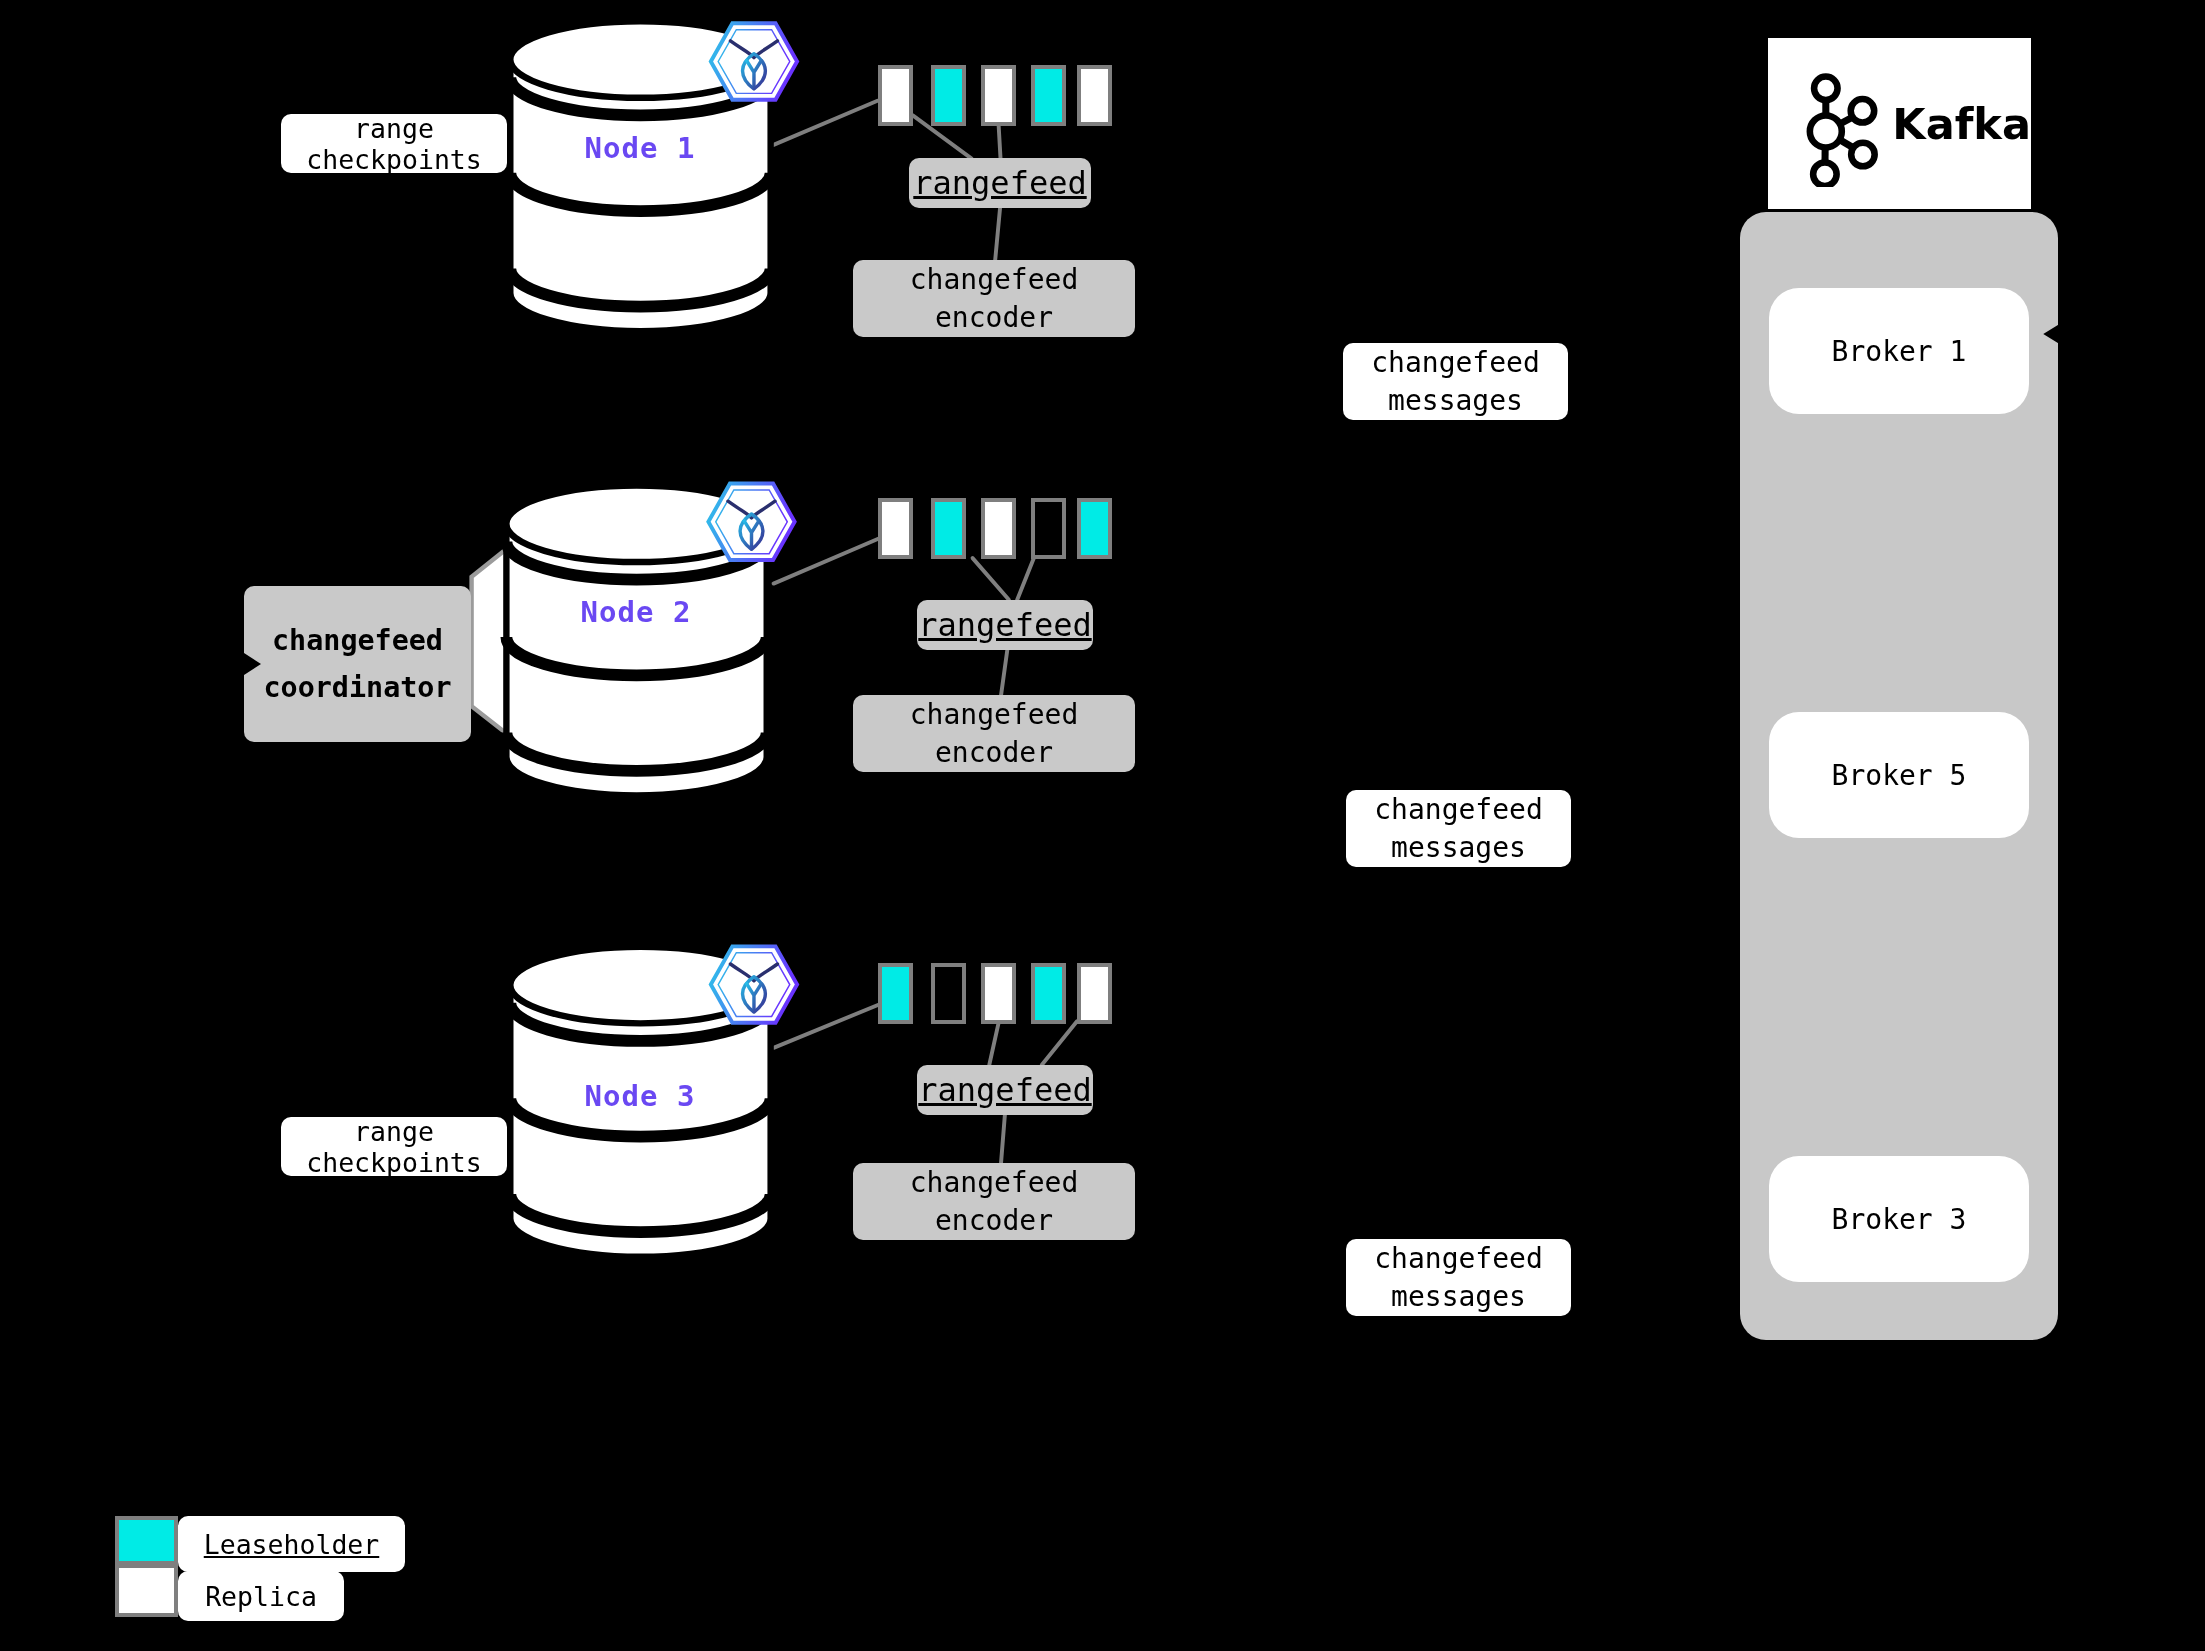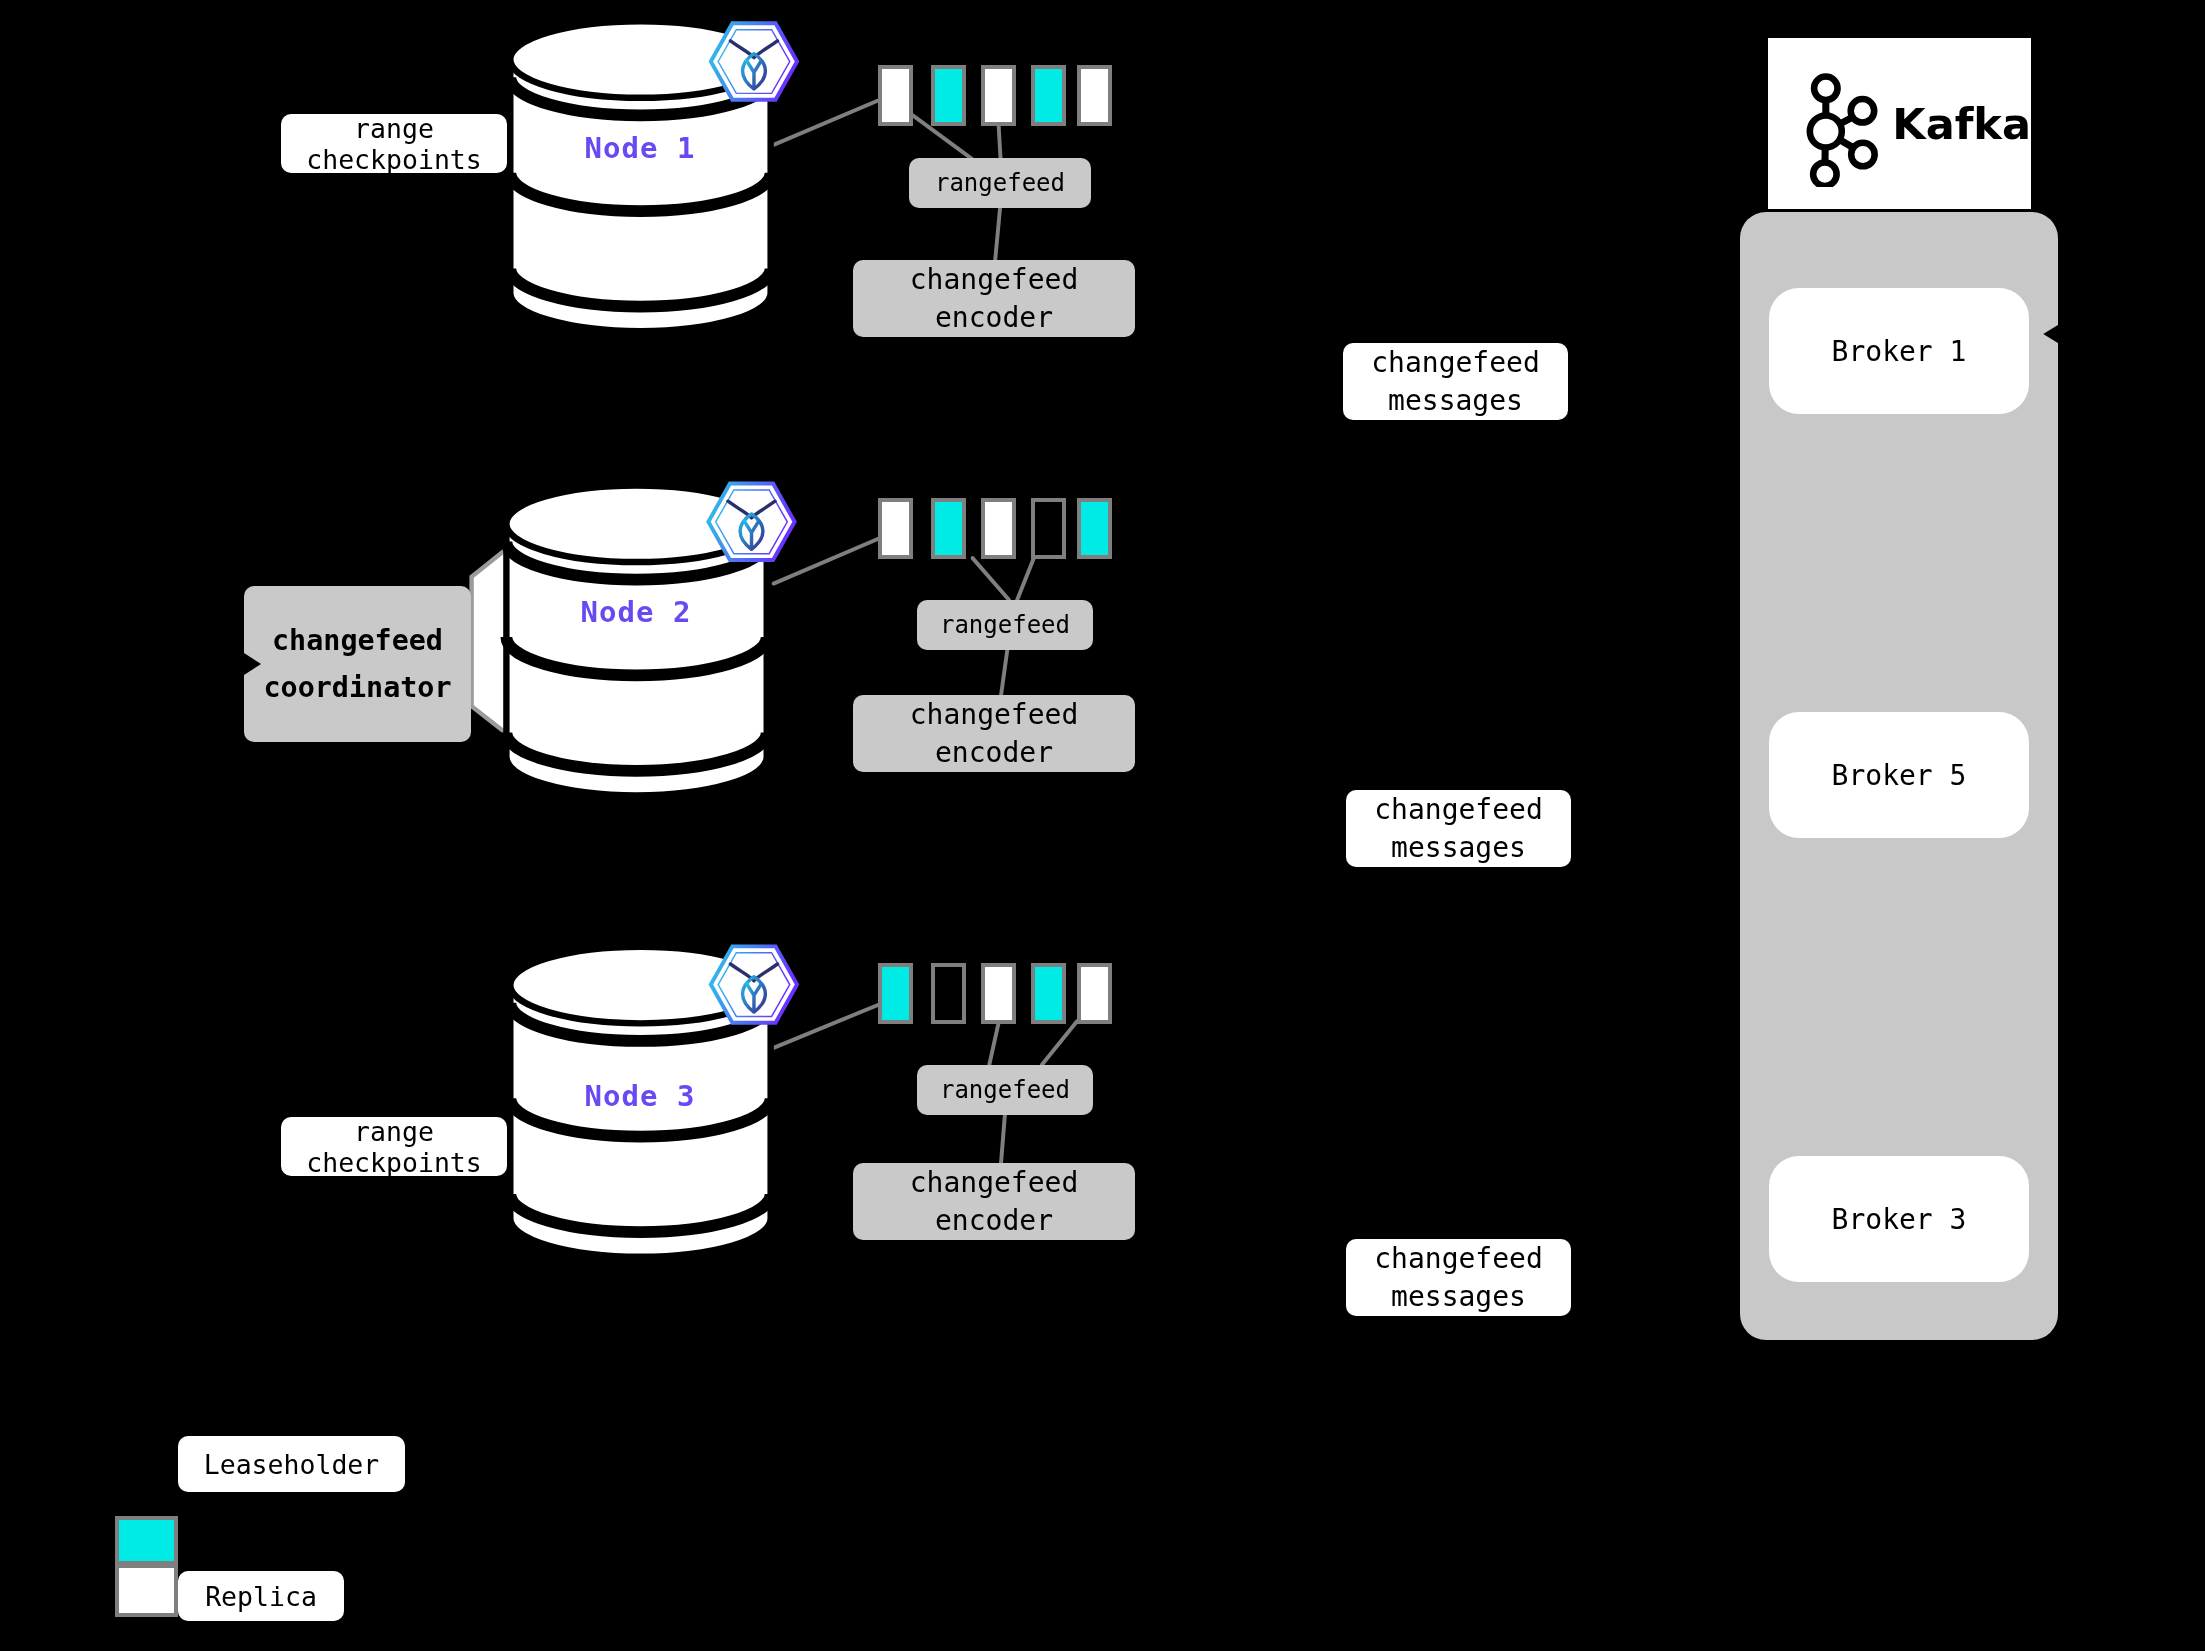--- a/index.html
+++ b/index.html
@@ -6,21 +6,21 @@
   #stage{position:relative;width:2205px;height:1652px;background:var(--background,#000);
          font-family:"DejaVu Sans Mono", monospace; overflow:hidden;}
   .abs{position:absolute;}
   .z1{z-index:1}.z2{z-index:2}.z3{z-index:3}.z4{z-index:4}
   .mono{font-family:"DejaVu Sans Mono", monospace;border-radius:10px;}
   .white-label{background:#fff;color:#000;display:flex;flex-direction:column;
                align-items:center;justify-content:center;text-align:center;overflow:hidden;}
   .gray-box{background:var(--box_gray,#C9C9C9);color:#000;display:flex;flex-direction:column;
             align-items:center;justify-content:center;text-align:center;}
   .f54{font-size:26.5px;line-height:31px;}
-  .f56{font-size:24px;line-height:32px;}
+  .f56{font-size:32px;line-height:32px;text-decoration:underline;}
   .f57{font-size:28px;line-height:38px;}
   .bold{font-weight:bold;}
   .node-label{color:var(--node_label,#6A48F2);font-size:29px;font-weight:bold;
               text-align:center;letter-spacing:1px;}
   .range-square{box-sizing:border-box;border:4.4px solid var(--border_gray,#7F7F7F);}
   .leaseholder{background:var(--leaseholder,#00EBE6);}
   .replica{background:var(--replica,#FFFFFF);}
   .empty{background:transparent;}
   .panel{background:var(--panel_gray,#C8C8C8);}
   .broker{position:absolute;left:29px;width:260px;height:126px;background:#fff;border-radius:30px;
@@ -199,21 +199,21 @@
         <circle cx="150" cy="103" r="25"></circle>
         <circle cx="151" cy="196" r="25"></circle>
       </g>
     </svg>
     <span class="kafka-word">Kafka</span>
   </div>
 
 
   <div class="abs legend-swatch leaseholder z3" style="left:115px;top:1516px;width:63px;height:49px;"></div>
   <div class="abs legend-swatch replica z3" style="left:115px;top:1564px;width:63px;height:53px;"></div>
-  <div class="abs white-label mono f54 z3" style="left:178px;top:1436px;width:227px;height:56px;">
+  <div class="abs white-label mono f54 z3" style="left:178px;top:1516px;width:227px;height:56px;text-decoration:underline;">
     <span>Leaseholder</span>
   </div>
   <div class="abs white-label mono f54 z3" style="left:178px;top:1571px;width:166px;height:50px;">
     <span>Replica</span>
   </div>
 
 </div>
 
 
 </body></html>

